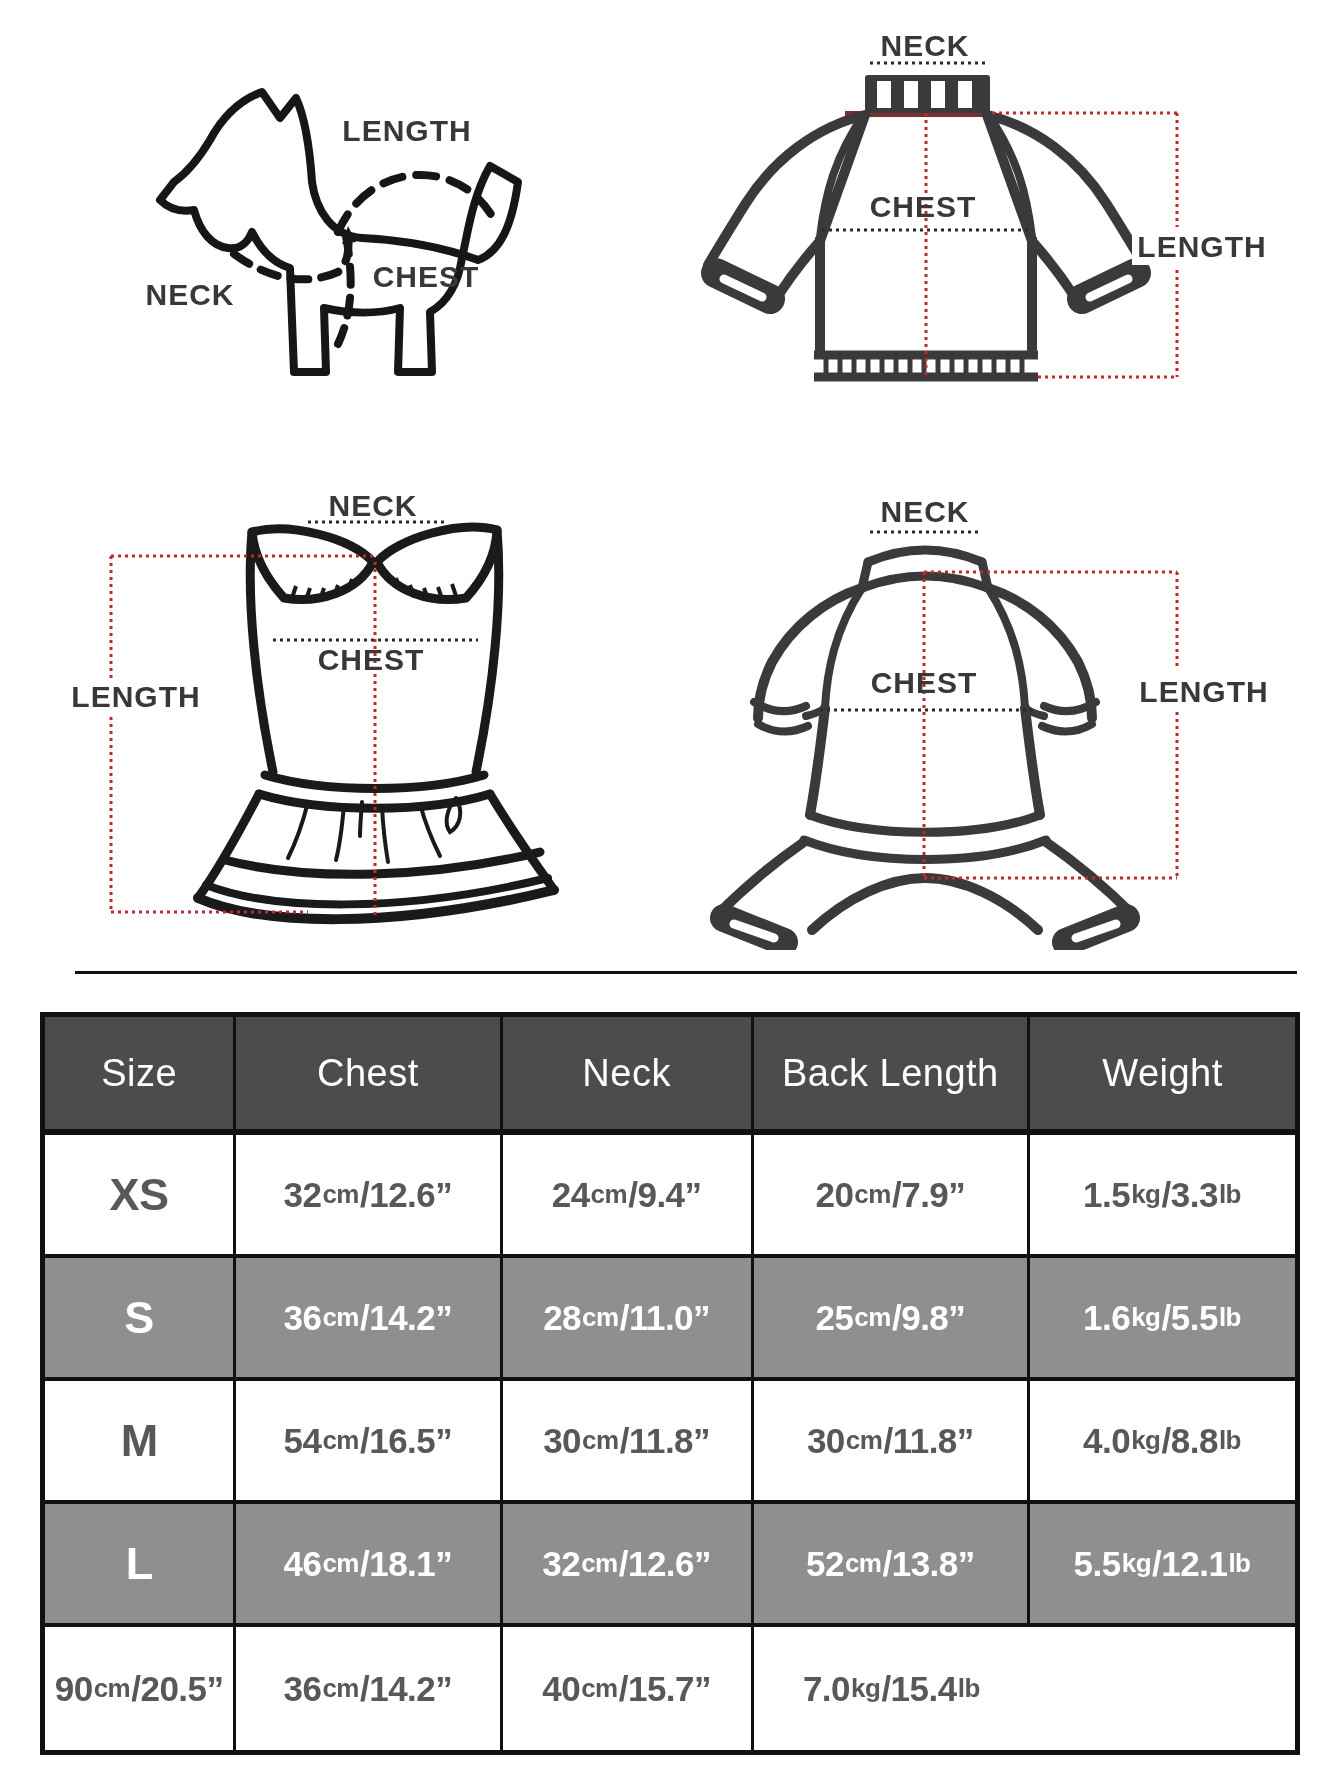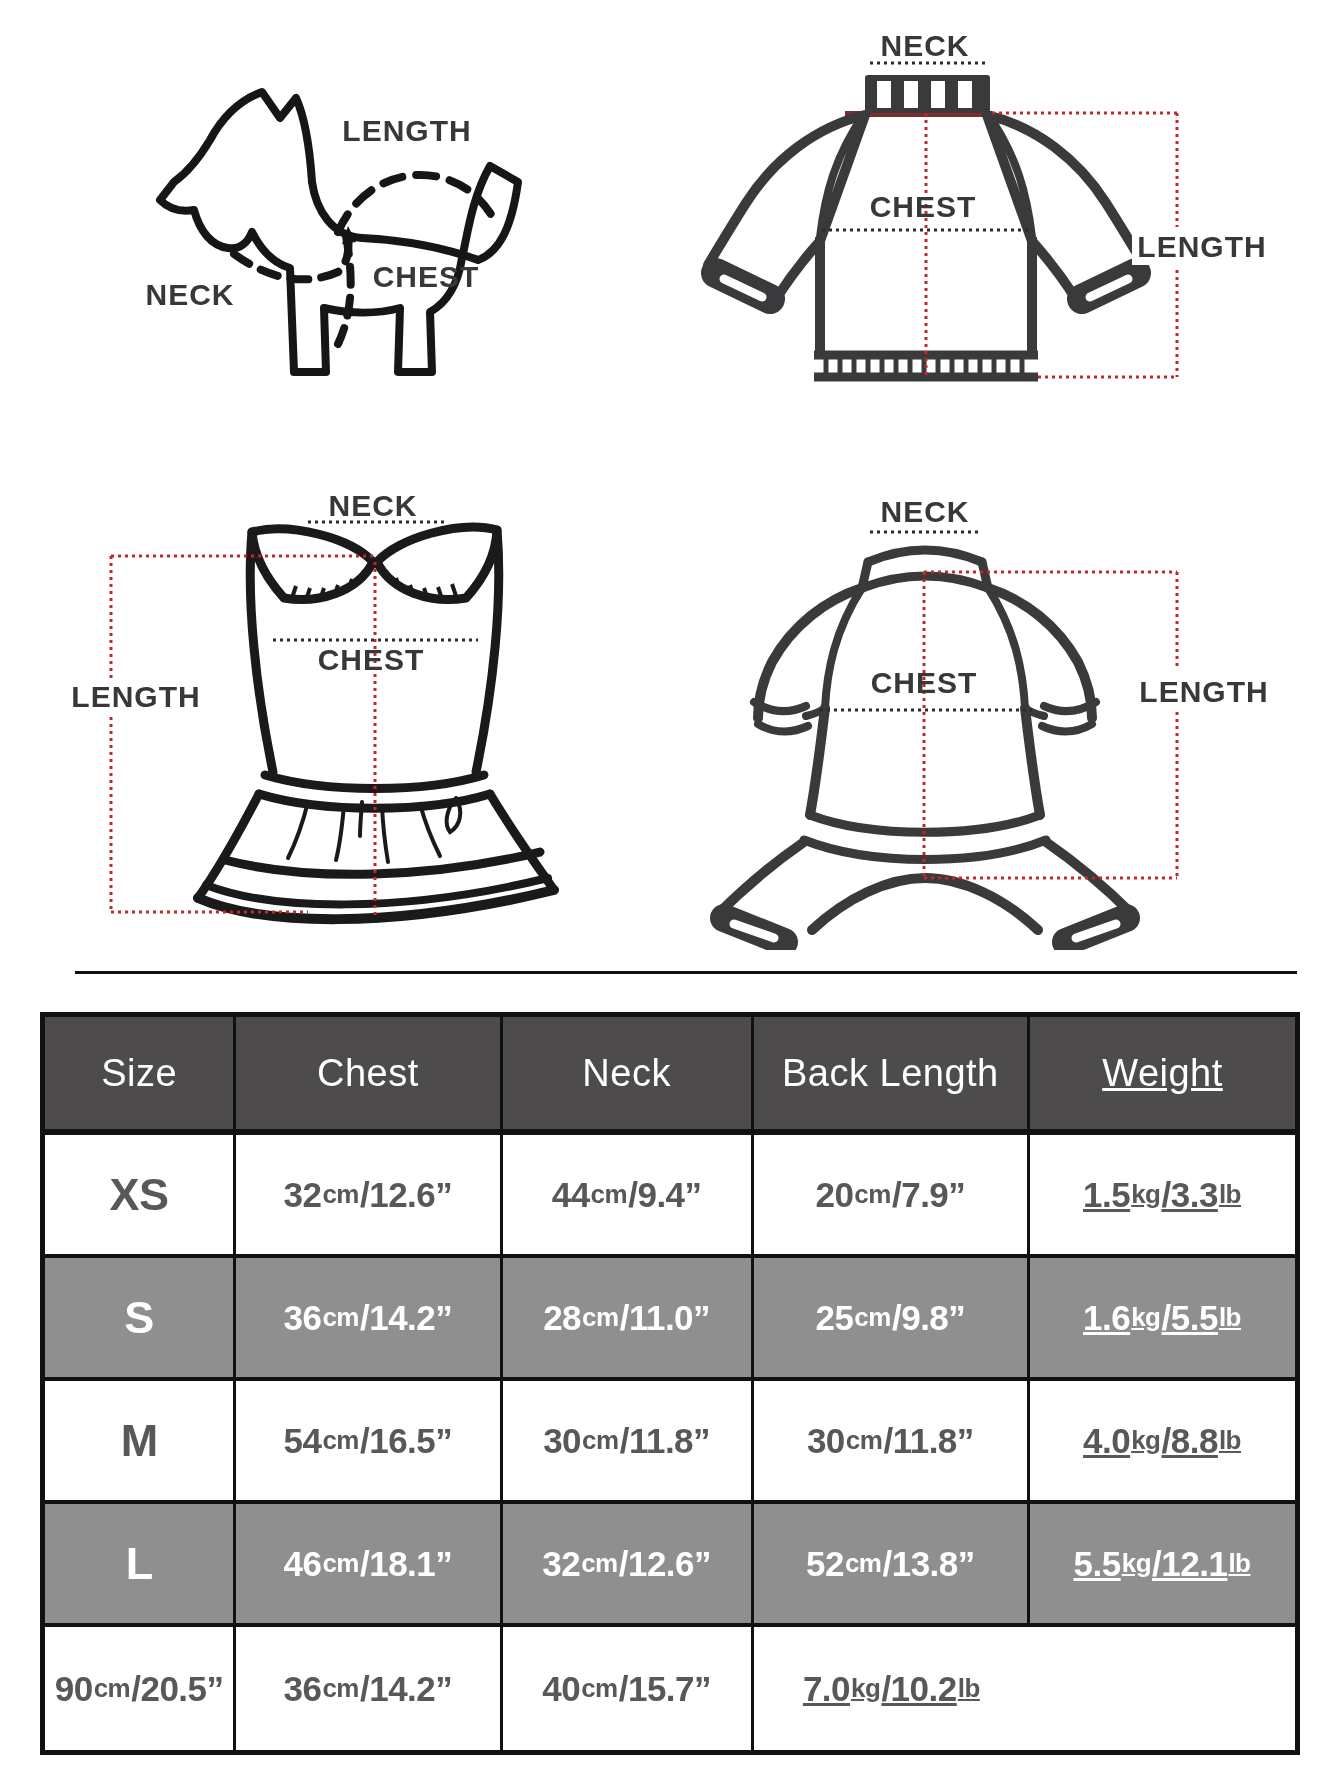--- a/index.html
+++ b/index.html
@@ -33,21 +33,21 @@
   .tr{height:123px;border-bottom:4px solid #111;}
   .tr:last-child{border-bottom:none;}
   .tr.shaded{background:#8f8f8f;}
   .tr.shaded .cell{color:#fff;}
   .cell{
     display:flex;align-items:center;justify-content:center;
     border-right:3px solid #111;box-sizing:border-box;
     color:#58585a;font-size:35px;font-weight:bold;letter-spacing:-0.5px;
     white-space:nowrap;
   }
-  .cell:last-child{border-right:none;text-decoration:underline;}
+  .cell:last-child{border-right:none;}
   .cell.size{font-size:45px;}
   .cell .u{font-size:26px;font-weight:bold;padding:0 1px;}
 </style>
 </head>
 <body>
 
 <div class="fig" id="dog-fig">
   <svg width="460" height="360" viewBox="0 0 460 360">
     <path d="M196,58 L180,78 L162,52
          C140,60 122,78 110,100
@@ -260,21 +260,21 @@
     </div>
   <div>
       <div class="grid-row tr">
         <div class="cell size">XS</div>
         <div class="cell">
           <span>32</span>
           <span class="u">cm</span>
           <span>/12.6”</span>
         </div>
         <div class="cell">
-          <span>44</span>
+          <span>24</span>
           <span class="u">cm</span>
           <span>/9.4”</span>
         </div>
         <div class="cell">
           <span>20</span>
           <span class="u">cm</span>
           <span>/7.9”</span>
         </div>
         <div class="cell">
           <span>1.5</span>
@@ -367,18 +367,18 @@
           <span>/14.2”</span>
         </div>
         <div class="cell">
           <span>40</span>
           <span class="u">cm</span>
           <span>/15.7”</span>
         </div>
         <div class="cell">
           <span>7.0</span>
           <span class="u">kg</span>
-          <span>/10.2</span>
+          <span>/15.4</span>
           <span class="u">lb</span>
         </div>
       </div>
     </div>
 </div>
 
 </body></html>

